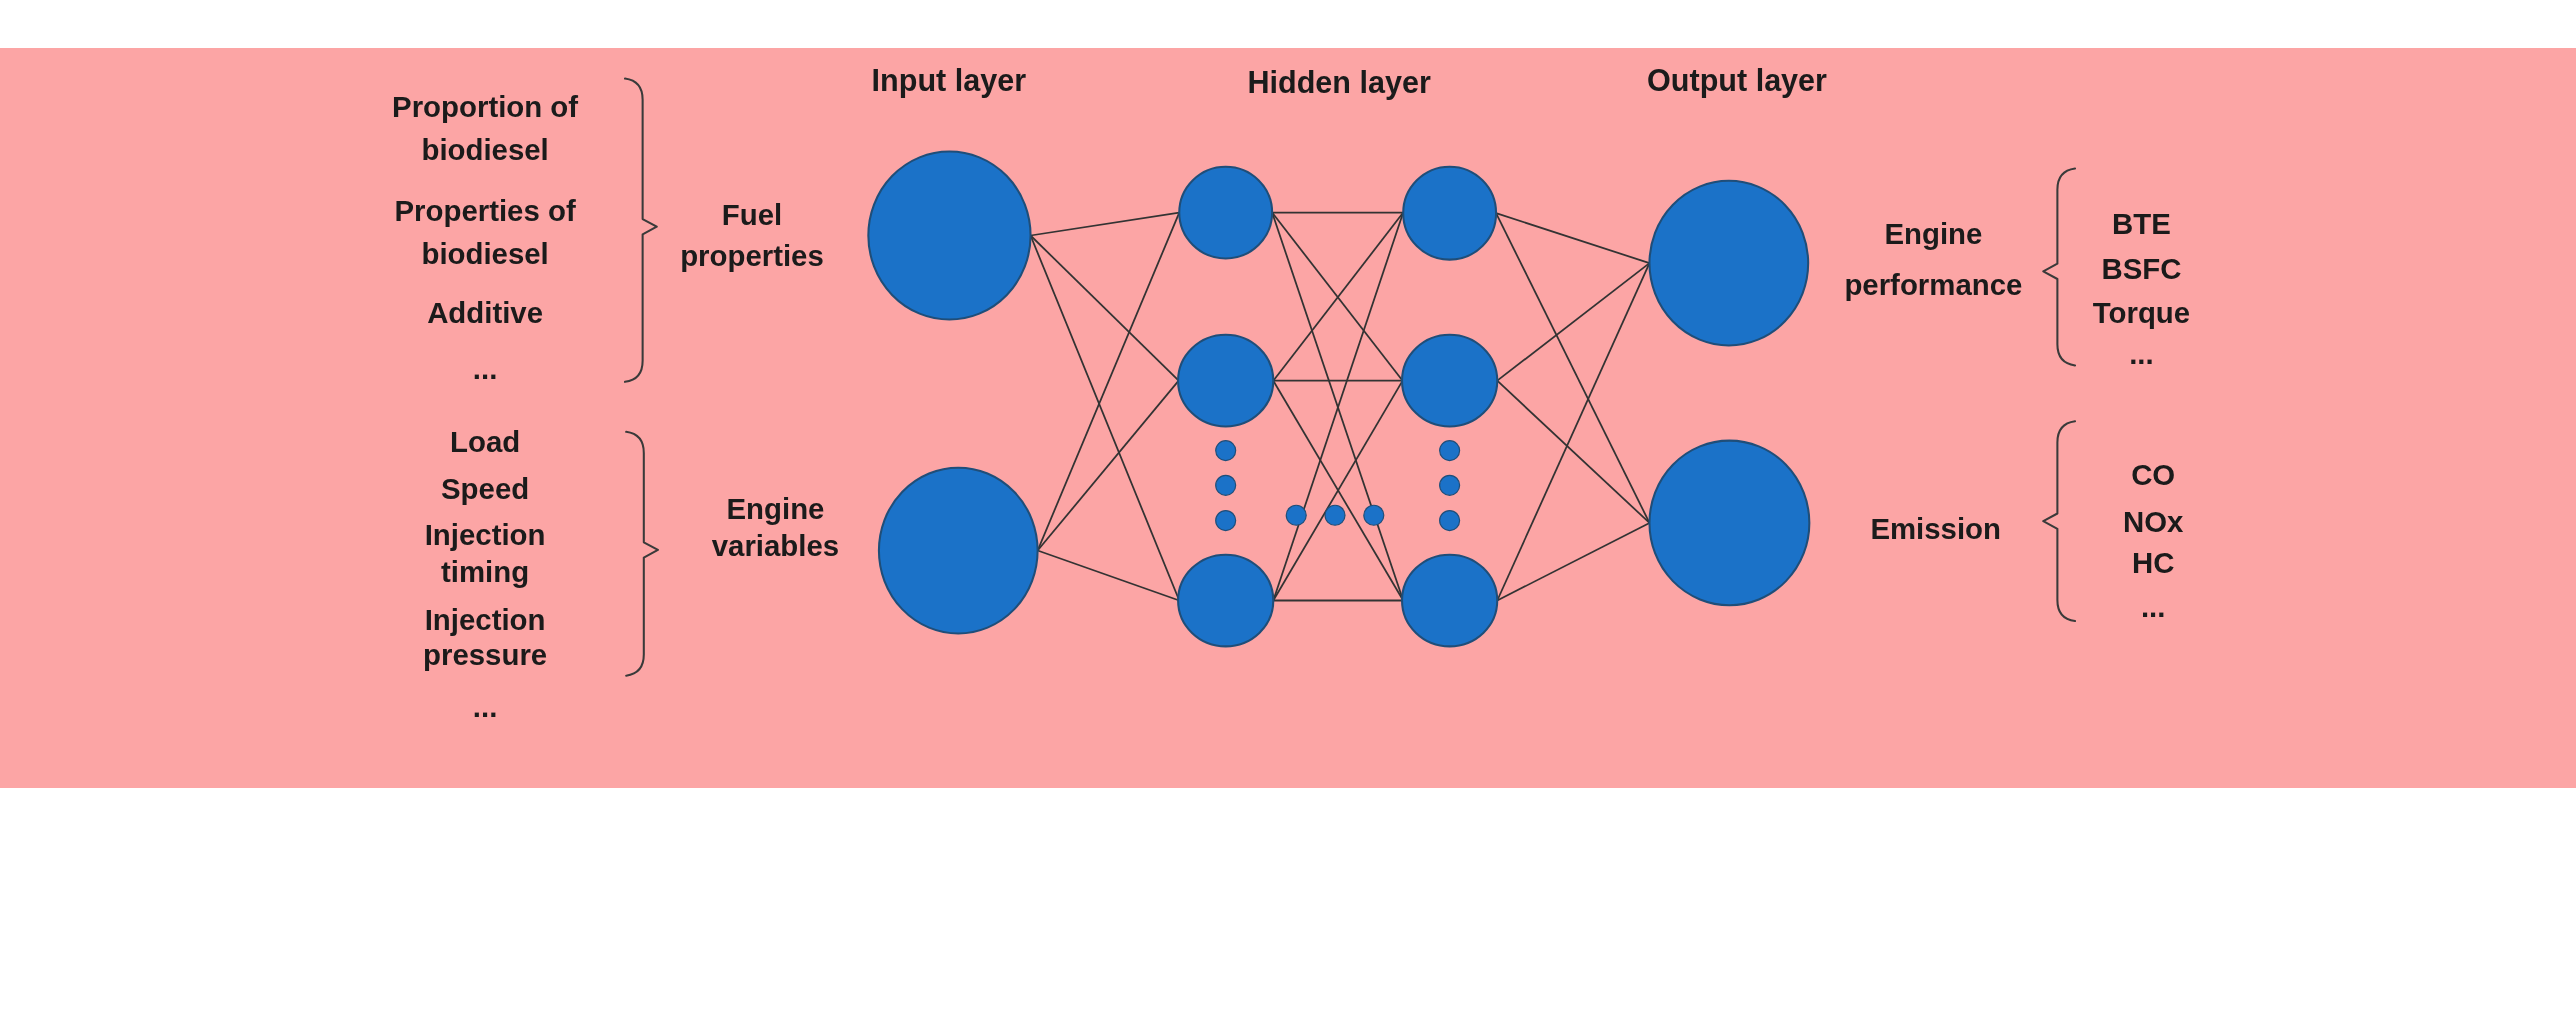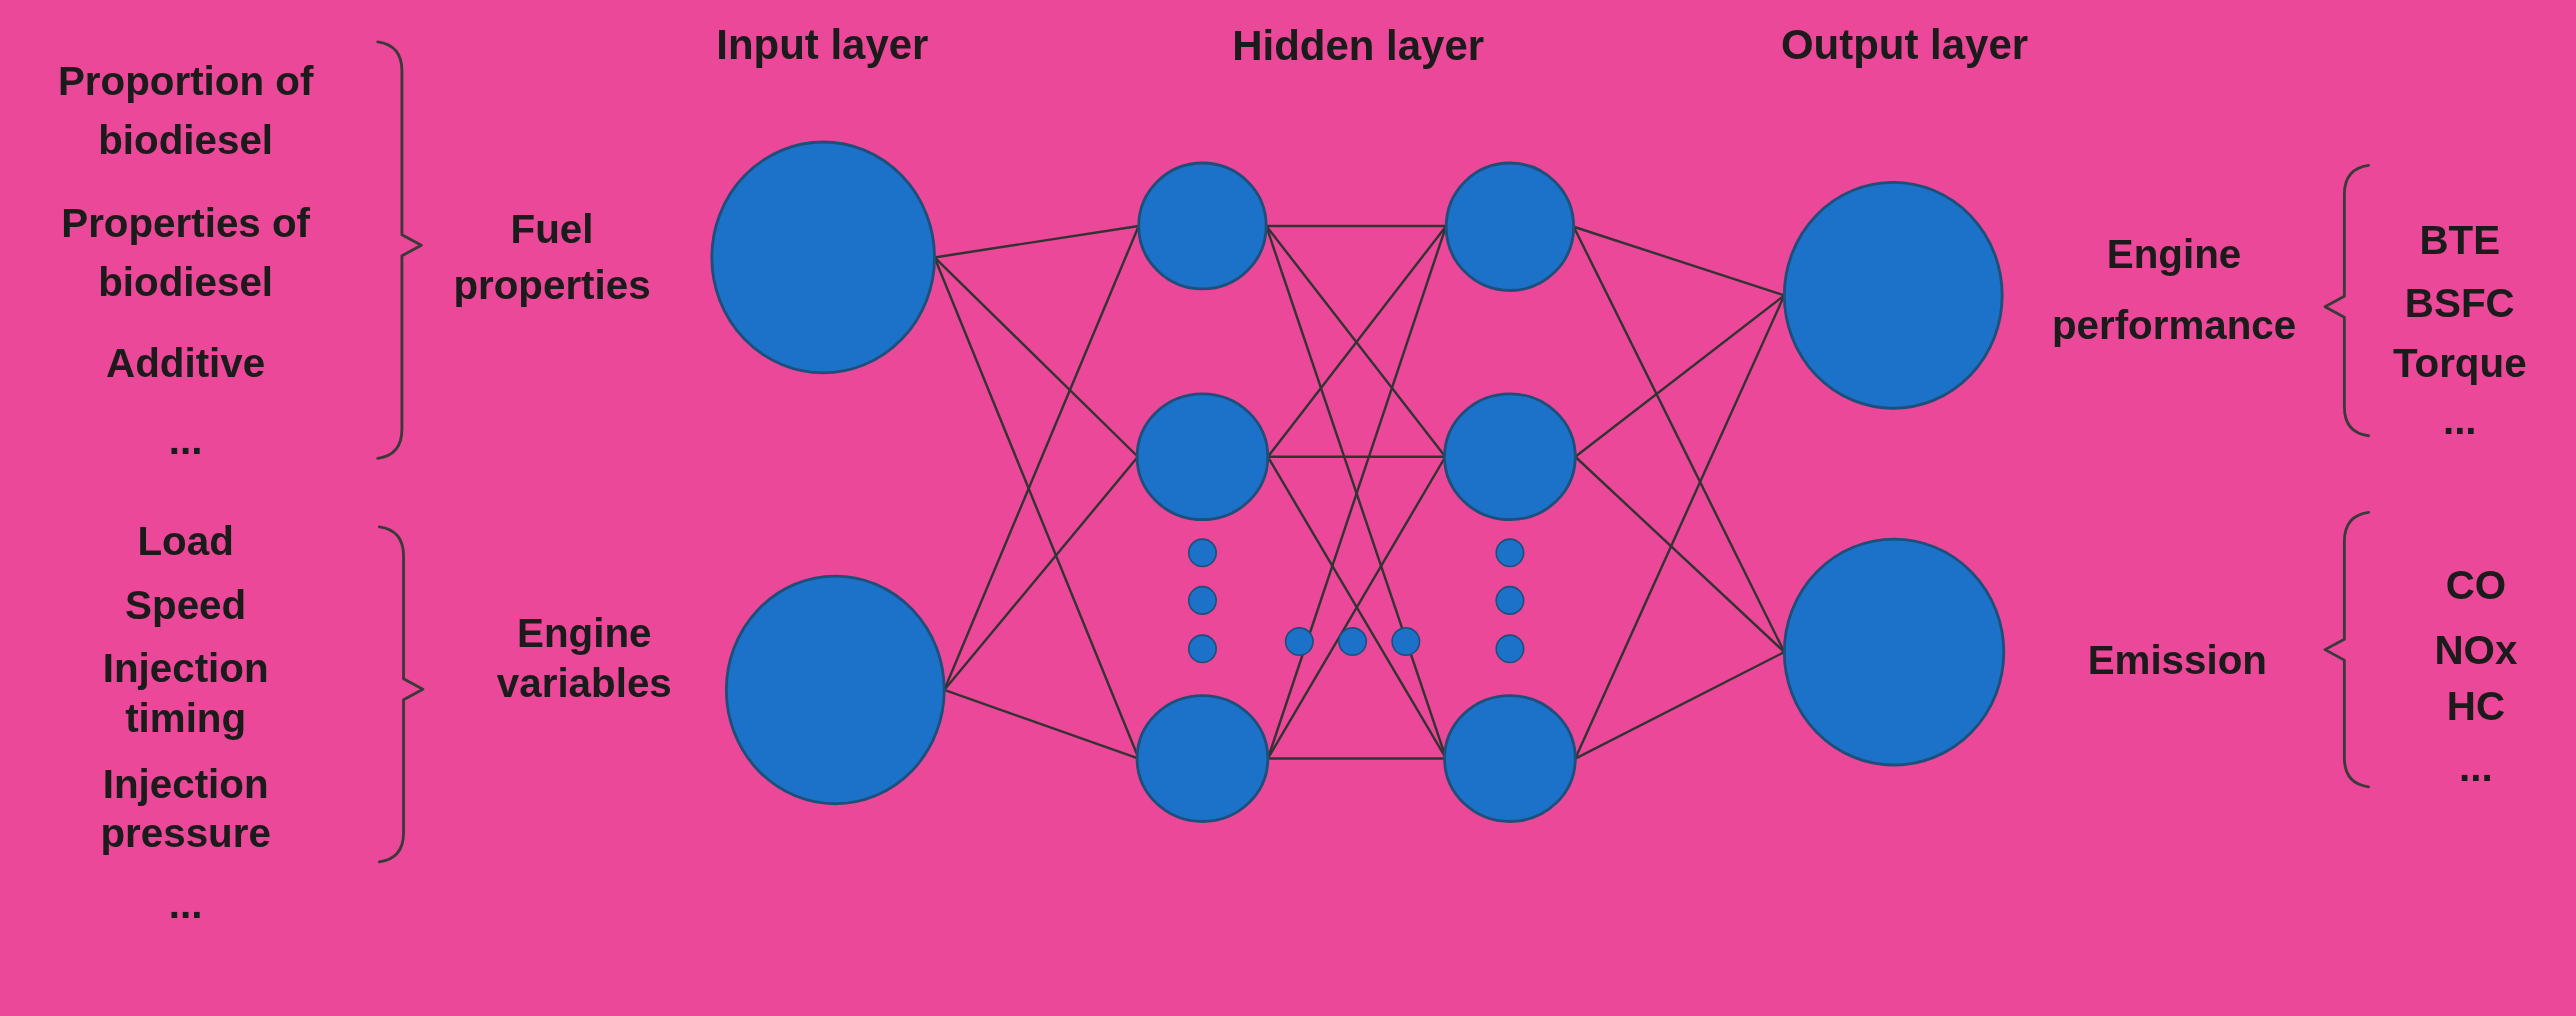--- a/index.html
+++ b/index.html
@@ -3,23 +3,24 @@
 <meta charset="utf-8">
 <style>
   html, body {
     margin: 0;
     padding: 0;
     background: #ffffff;
   }
   .stage {
     position: relative;
     width: 2576px;
-    height: 1016px;
-    background: #ec4899;
+    height: 740px;
+    background: #fca5a5;
     overflow: hidden;
+    margin-top: 48px;
   }
   svg {
     display: block;
     width: 100%;
     height: 100%;
   }
   svg text {
     font-family: "Liberation Sans", "DejaVu Sans", sans-serif;
     font-weight: 700;
     text-anchor: middle;

